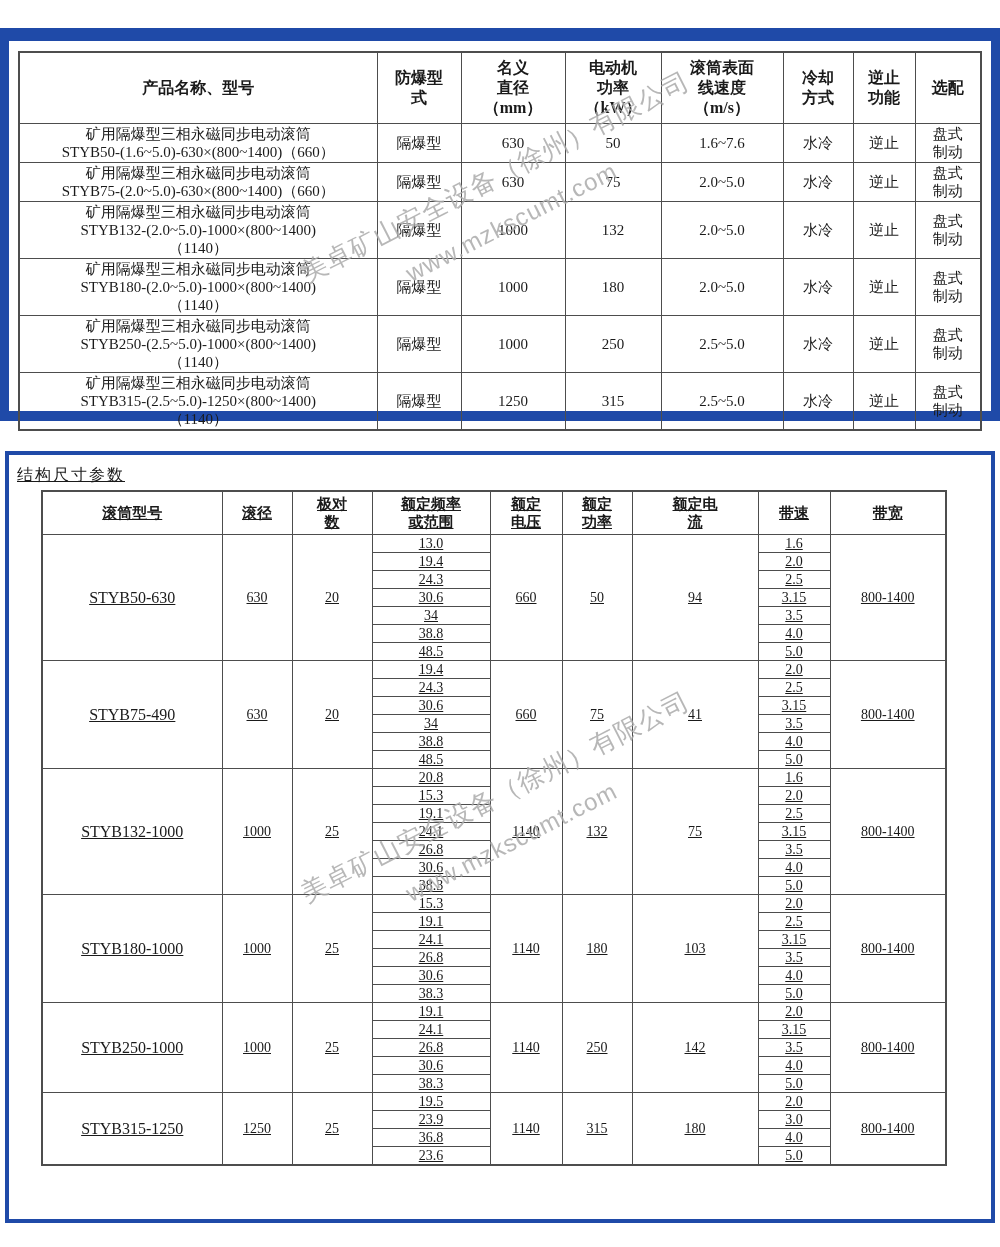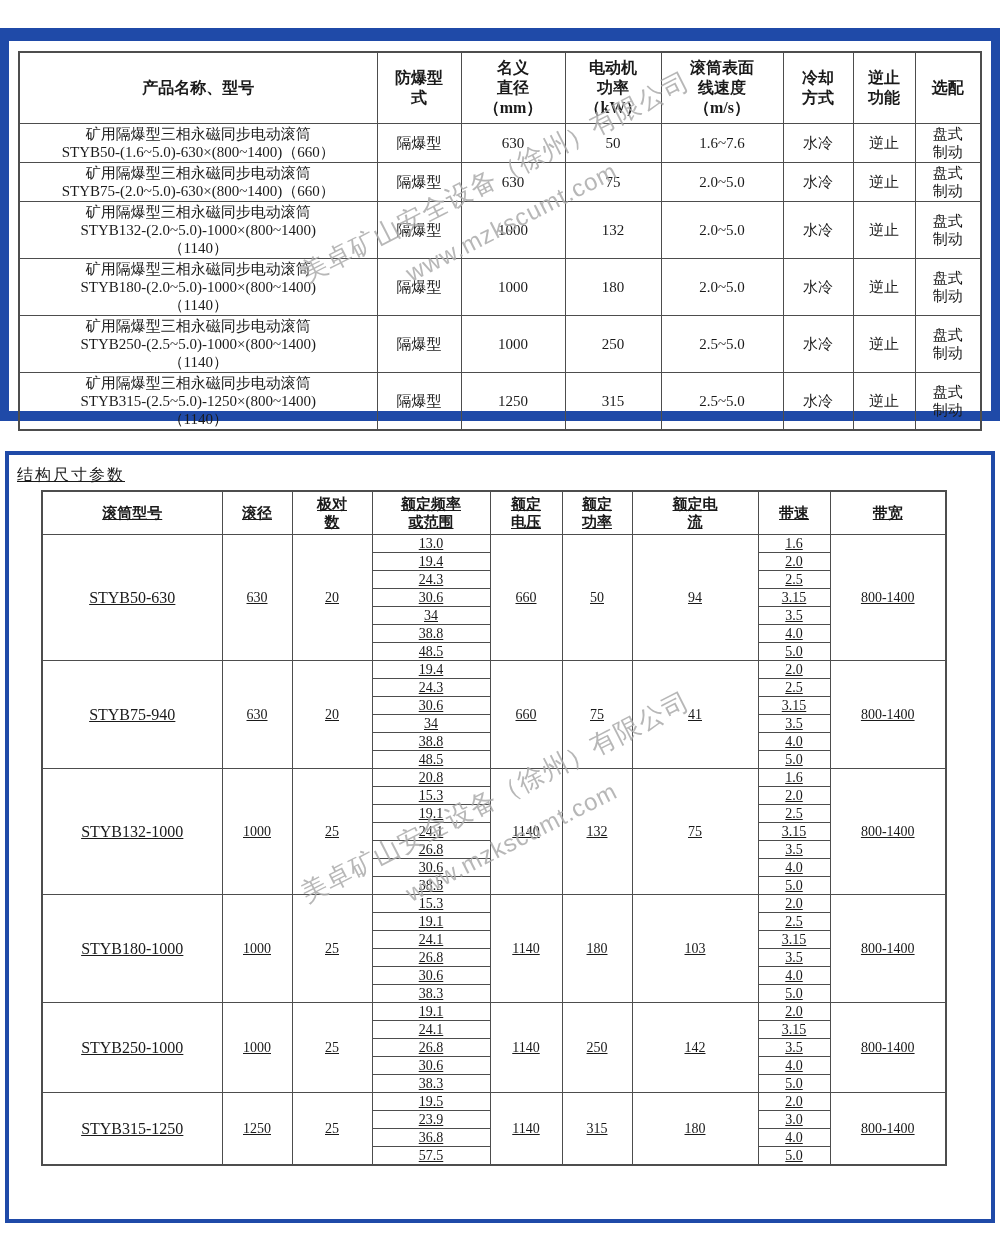--- a/index.html
+++ b/index.html
@@ -204,21 +204,21 @@
         </tr>
         <tr>
           <td>38.8</td>
           <td>4.0</td>
         </tr>
         <tr>
           <td>48.5</td>
           <td>5.0</td>
         </tr>
         <tr>
-          <td rowspan="6" class="grp">STYB75-940</td>
+          <td rowspan="6" class="grp">STYB75-490</td>
           <td rowspan="6">630</td>
           <td rowspan="6">20</td>
           <td>19.4</td>
           <td rowspan="6">660</td>
           <td rowspan="6">75</td>
           <td rowspan="6">41</td>
           <td>2.0</td>
           <td rowspan="6">800-1400</td>
         </tr>
         <tr>
@@ -347,21 +347,21 @@
         </tr>
         <tr>
           <td>23.9</td>
           <td>3.0</td>
         </tr>
         <tr>
           <td>36.8</td>
           <td>4.0</td>
         </tr>
         <tr>
-          <td>57.5</td>
+          <td>23.6</td>
           <td>5.0</td>
         </tr>
       </tbody>
   </table>
 </div>
 
 <div class="wm wm1">
   <div class="co">美卓矿山安全设备（徐州）有限公司</div>
   <div class="site">www.mzkscumt.com</div>
 </div>

